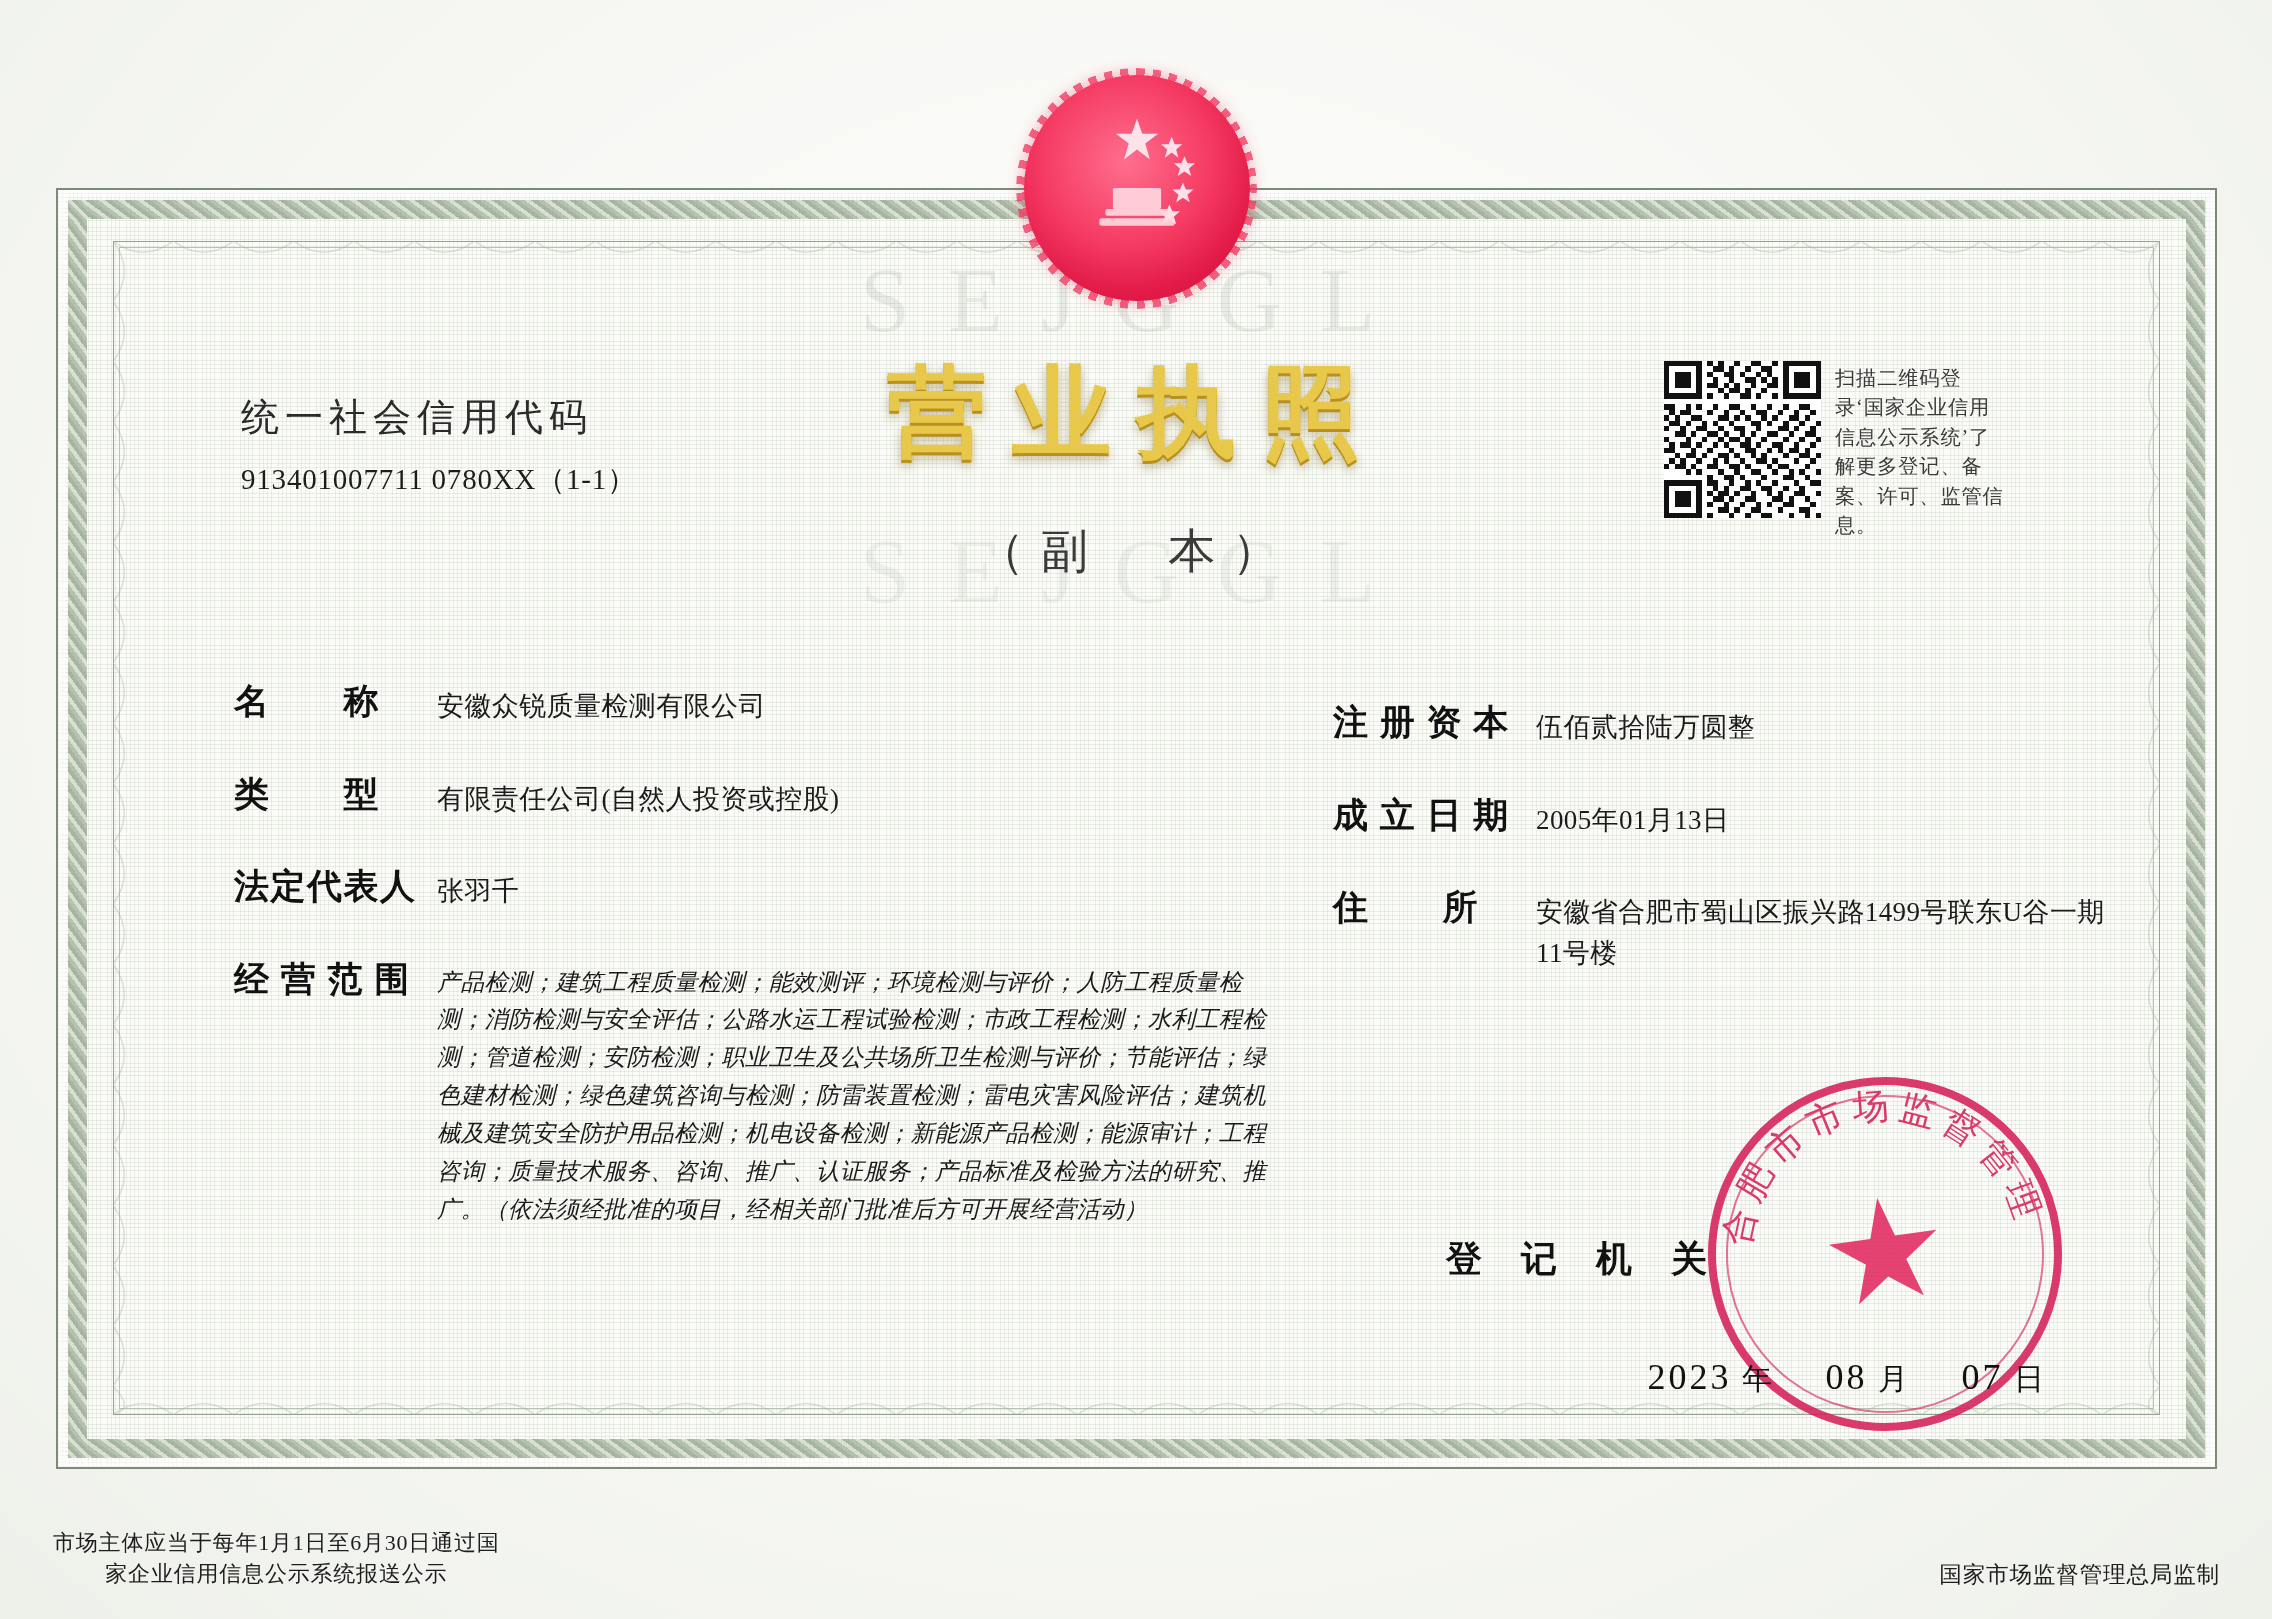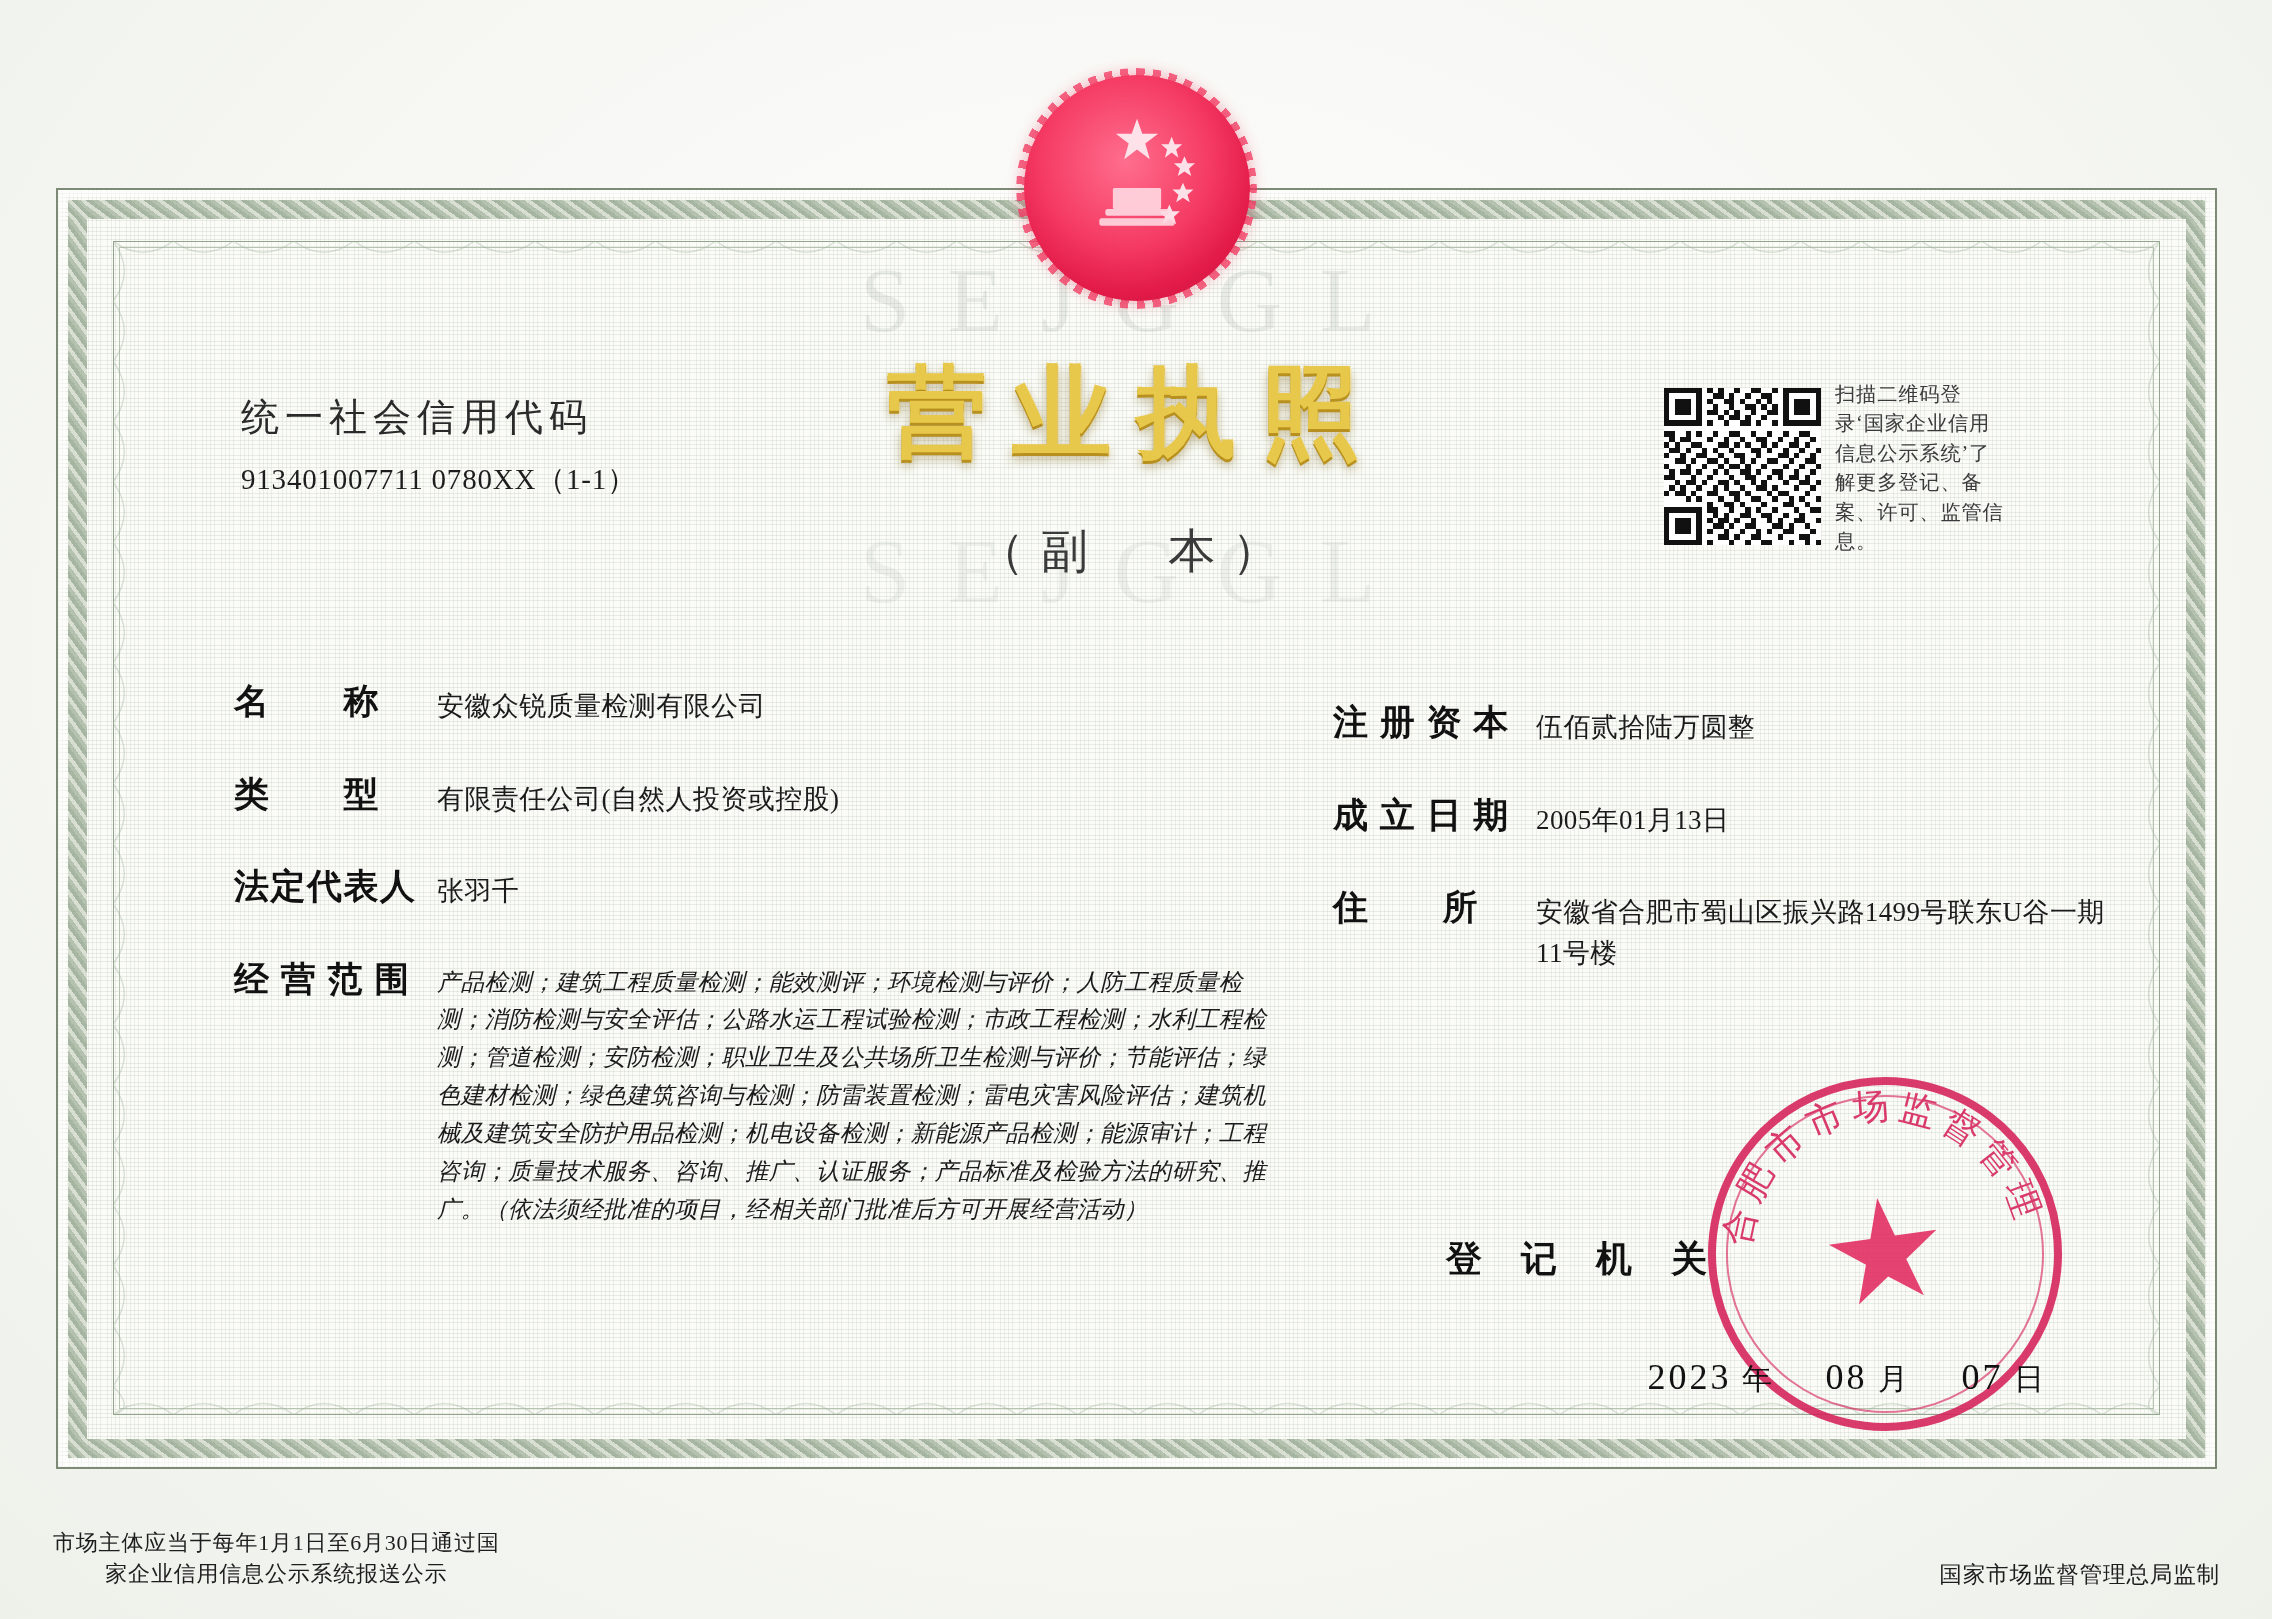--- a/index.html
+++ b/index.html
@@ -98,21 +98,21 @@
     position:absolute;left:0;right:0;top:520px;text-align:center;
     font-size:47px;letter-spacing:16.6px;color:#3a3a3a;
   }
 
   
   .code-block{position:absolute;left:241px;top:392px;}
   .code-label{font-size:38px;letter-spacing:6px;color:#2a2a2a;}
   .code-value{font-size:29px;margin-top:16.6px;color:#1d1d1d;letter-spacing:0.8px;font-family:Liberation Serif, serif;}
 
   
-  .qr-wrap{position:absolute;right:265px;top:377px;display:flex;align-items:center;gap:13.6px;}
+  .qr-wrap{position:absolute;right:265px;top:361px;display:flex;align-items:flex-start;gap:13.6px;}
   .qr{width:157px;height:157px;background:#fff;}
   .qr-note{
     width:173px;font-size:20.3px;line-height:1.45;color:#3a3a3a;letter-spacing:0.8px;
     padding-top:3px;
   }
 
   
   .col-left{position:absolute;left:234px;top:678px;width:1062px;}
   .col-right{position:absolute;left:1333px;top:699px;width:798px;}
   .row{display:flex;margin-bottom:44px;align-items:flex-start;}

